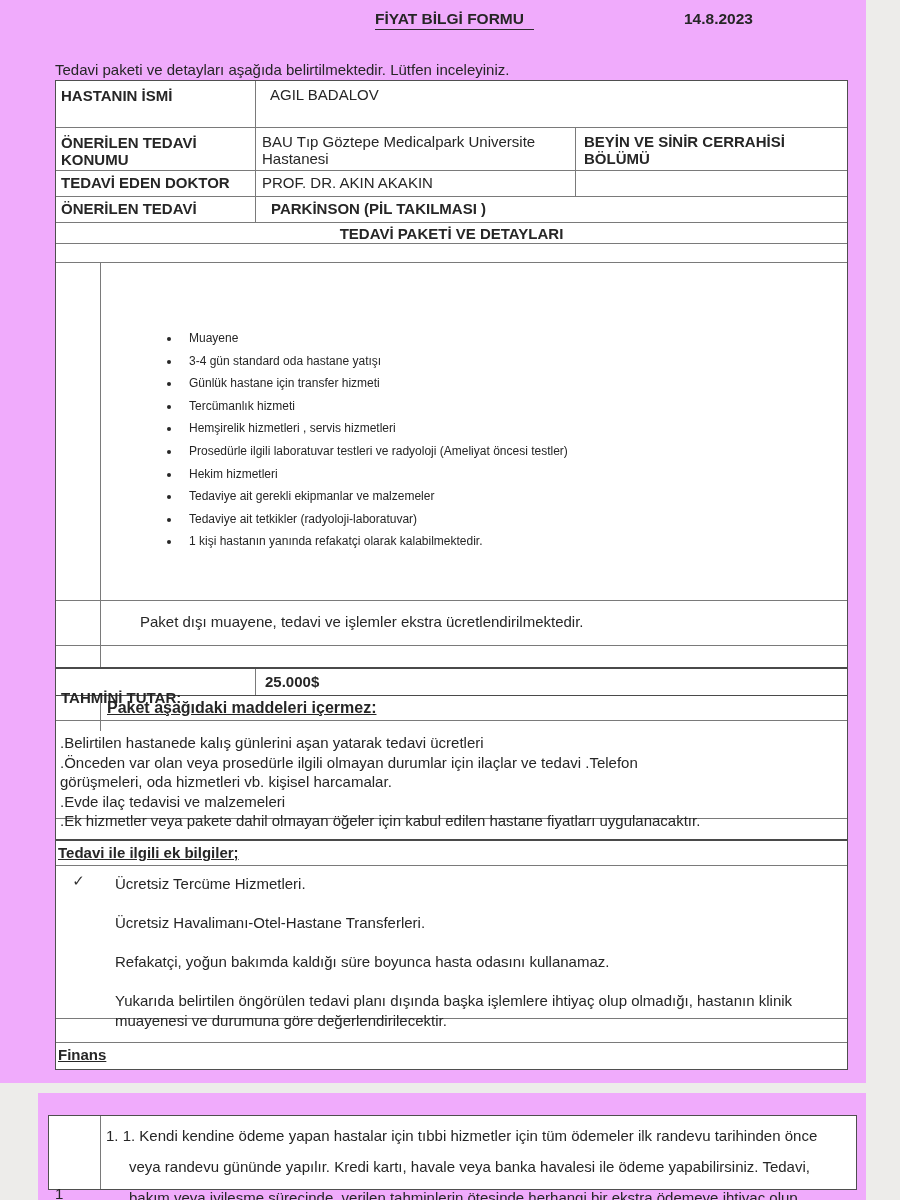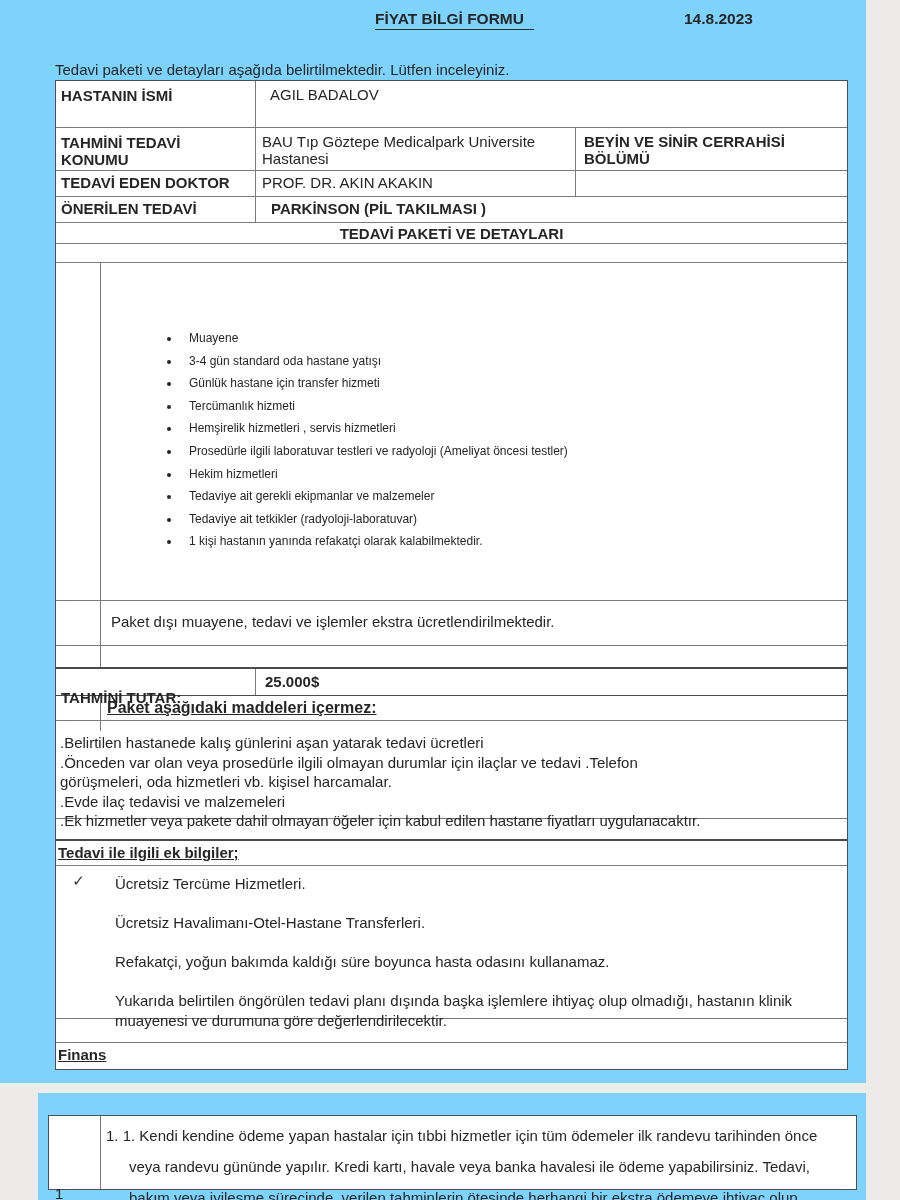--- a/index.html
+++ b/index.html
@@ -3,21 +3,21 @@
 <meta charset="utf-8">
 <style>
   * { margin:0; padding:0; box-sizing:border-box; }
   html,body { width:900px; height:1200px; overflow:hidden; }
   body {
     background:#edecea;
     font-family:"Liberation Sans", sans-serif;
     color:#262626;
     position:relative;
   }
-  .page { position:absolute; background:#7dd3fc; }
+  .page { position:absolute; background:#f0abfc; }
   .page1 { left:0; top:0; width:866px; height:1083px; }
   .page2 { left:38px; top:1093px; width:828px; height:107px; }
 
   .doc-title {
     position:absolute; top:10px; left:375px;
     font-weight:bold; font-size:15.5px;
     border-bottom:1.5px solid #2a2a2a; padding-right:10px; padding-bottom:1px;
   }
   .doc-date { position:absolute; top:10px; left:684px; font-weight:bold; font-size:15.5px; }
   .intro { position:absolute; top:61px; left:55px; font-size:15px; }
@@ -36,21 +36,21 @@
   .bold { font-weight:bold; }
   .ul-title { font-weight:bold; text-decoration:underline; }
 
   .r1 { height:47px; }
   .r2 { height:43px; }
   .r3 { height:26px; }
   .r4 { height:26px; }
   .r5 { height:21px; }
   .r6 { height:19px; }
   .r7 { height:338px; }
-  .r8 { height:45px; }
+  .r8 { height:45px;gap:29px; }
   .r9 { height:23px; border-bottom:2px solid #4a4a4a; }
   .r10 { height:27px; border-bottom:1px solid #4a4a4a; }
   .r11 { height:25px; }
   .r12 { height:98px;flex-direction:column; }
   .r13 { height:22px; border-bottom:2px solid #4a4a4a; }
   .r14 { height:25px; }
   .r15 { height:153px; }
   .r16 { height:24px; }
   .r17 { height:26px; }
 
@@ -92,21 +92,21 @@
   <div class="intro">Tedavi paketi ve detayları aşağıda belirtilmektedir. Lütfen inceleyiniz.</div>
 
   <div class="main-table">
 
     <div class="trow r1">
       <div class="cell rt lbl">HASTANIN İSMİ</div>
       <div class="cell grow" style="padding-left:14px;">AGIL BADALOV</div>
     </div>
 
     <div class="trow r2">
-      <div class="cell rt lbl">TAHMİNİ TEDAVİ KONUMU</div>
+      <div class="cell rt lbl">ÖNERİLEN TEDAVİ KONUMU</div>
       <div class="cell rt" style="width:320px; flex:none; padding-left:6px;">BAU Tıp Göztepe Medicalpark Universite Hastanesi</div>
       <div class="cell grow bold" style="font-weight:bold;">BEYİN VE SİNİR CERRAHİSİ BÖLÜMÜ</div>
     </div>
 
     <div class="trow r3">
       <div class="cell rt lbl" style="padding-top:3px;">TEDAVİ EDEN DOKTOR</div>
       <div class="cell rt" style="width:320px; flex:none; padding:3px 6px;">PROF. DR. AKIN AKAKIN</div>
       <div class="cell grow"></div>
     </div>
 

